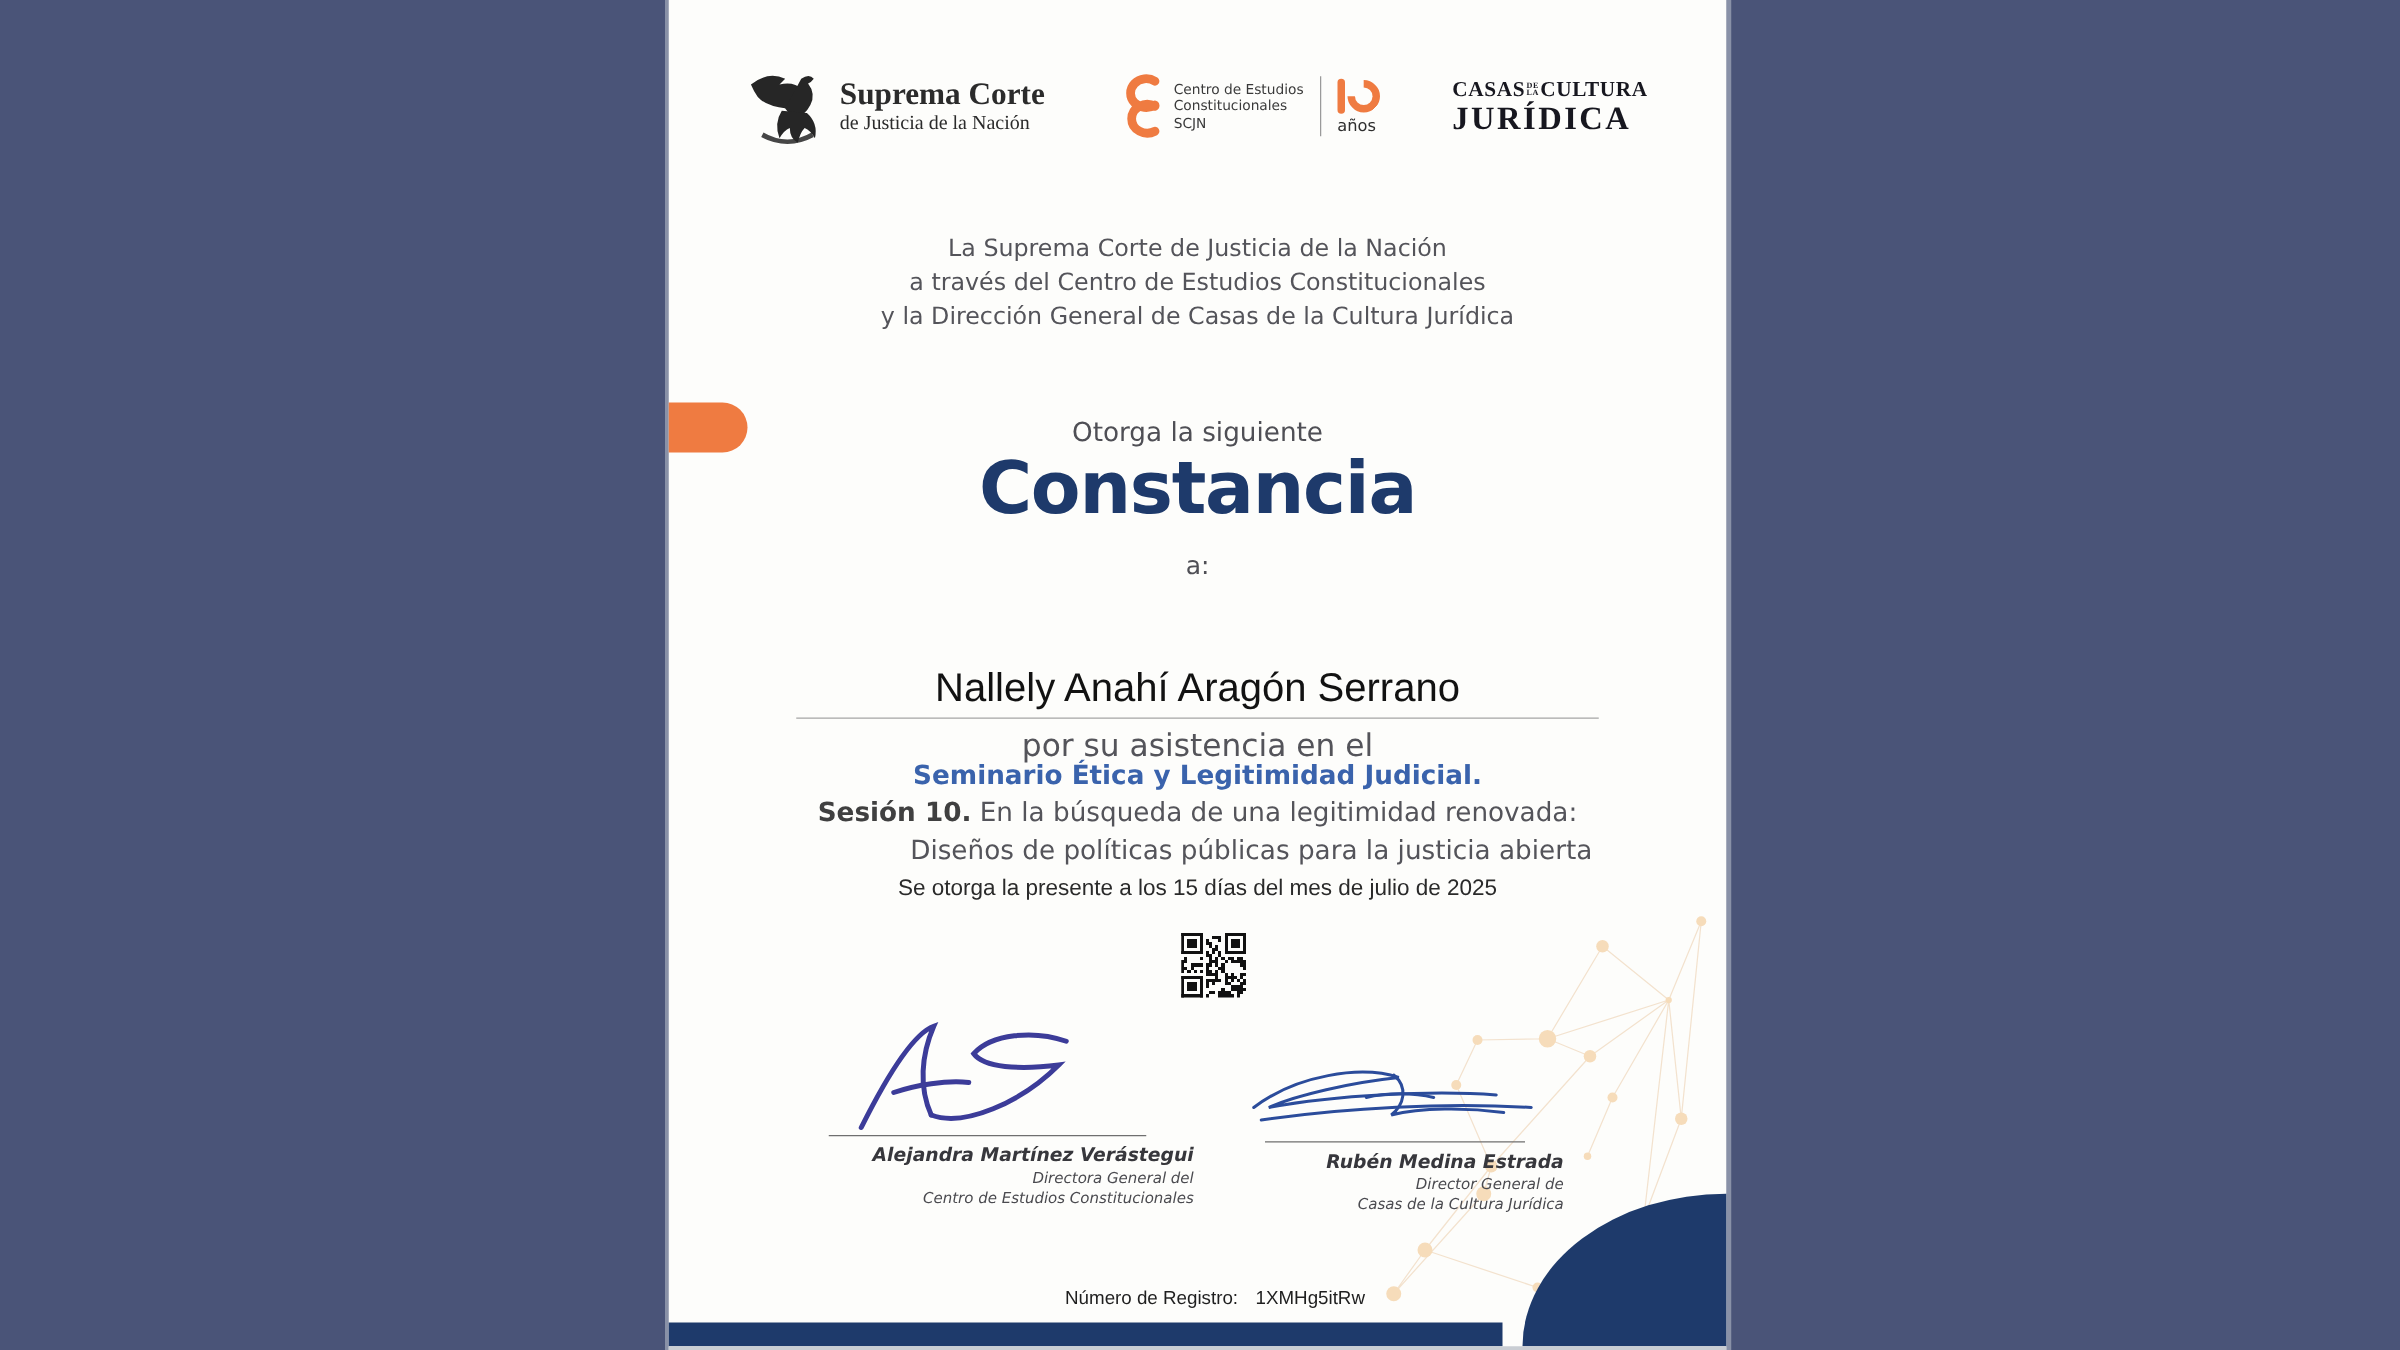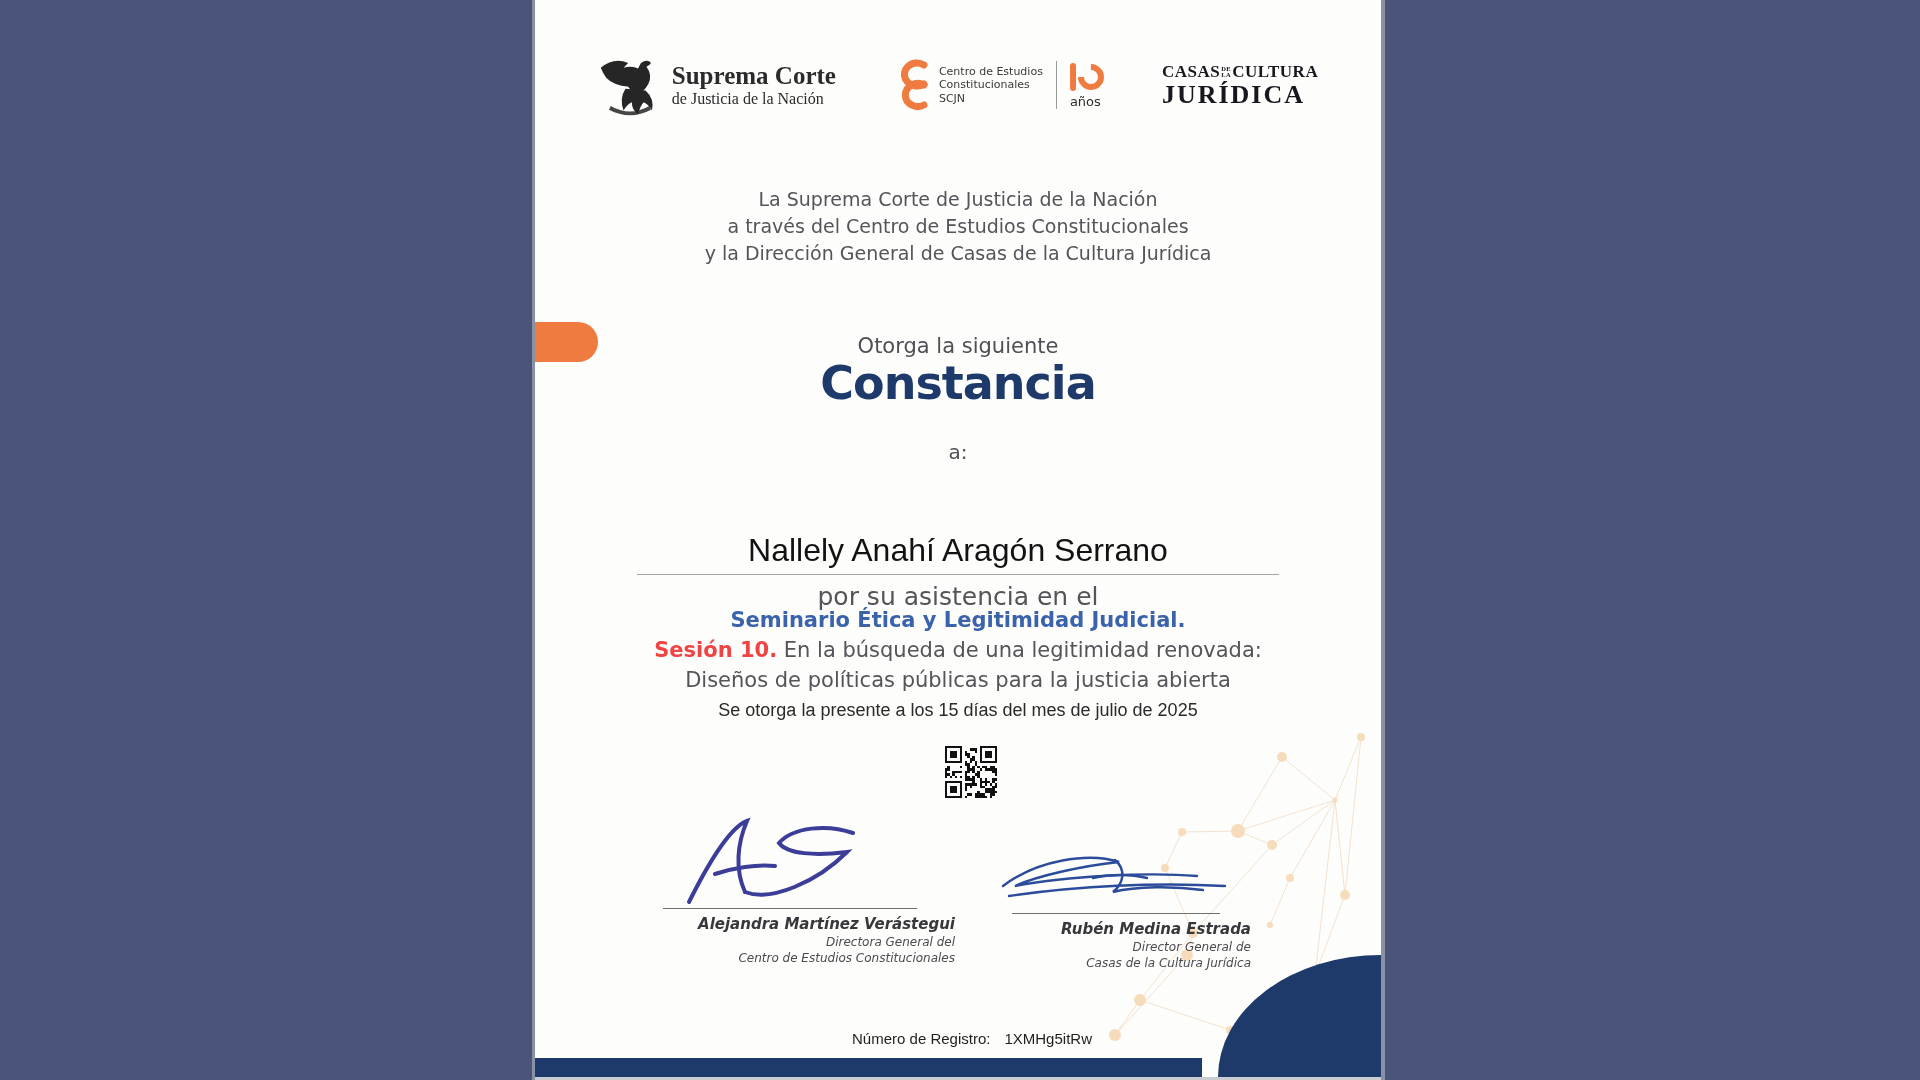--- a/index.html
+++ b/index.html
@@ -28,30 +28,30 @@
   .logo-ccj .dela { display:inline-flex; flex-direction:column; font-size:6.5px; line-height:6.5px; font-weight:bold; margin:0 1px; }
   .logo-ccj .l2 { font-weight:bold; font-size:26px; letter-spacing:2px; line-height:26px; }
 
   
   .hdr { top:186px; font-size:19px; line-height:27px; color:#54545A; }
 
   
   .pill { top:322px; left:0; width:63px; height:40px; background:#EF7B41; border-radius:0 20px 20px 0; }
 
   .otorga { top:334px; font-size:21px; color:#4F4F55; }
-  .title  { top:356px; font-size:46px; font-weight:800; letter-spacing:-1px; color:#1E3A6B; }
+  .title  { top:356px; font-size:58px; font-weight:800; letter-spacing:-1px; color:#1E3A6B; }
   .a-line { top:440px; font-size:20px; color:#4F4F55; }
 
   .recipient { top:532px; font-family:Liberation Sans, sans-serif; font-size:32px; color:#121212; }
   .rule { top:574px; left:102px; width:642px; height:1px; background:#A5A5A5; }
   .reason  { top:582px; font-size:25px; color:#54545A; }
   .seminar { top:608px; font-size:21px; font-weight:600; color:#3A63AC; }
   .session { top:638px; font-size:21px; color:#54545A; }
-  .session .s-label { color:#ef4444; font-weight:600; }
-  .session2 { top:668px; font-size:21px; color:#54545A; }
+  .session .s-label { color:#404040; font-weight:600; }
+  .session2 { top:668px; font-size:21px; color:#54545A;margin-left:43px; }
   .dateline { top:700px; font-family:"Liberation Sans", sans-serif; font-size:18px; color:#2a2a2a;text-align:center; }
 
   .qr { top:746px; left:410px; width:52px; height:52px; }
 
   
   .sig-svg-l { top:812px; left:140px; width:240px; height:96px; }
   .sig-svg-r { top:848px; left:462px; width:240px; height:64px; }
   .sig-line-l { top:908px; left:128px; width:254px; height:1px; background:#6f6f6f; }
   .sig-line-r { top:913px; left:477px; width:208px; height:1px; background:#6f6f6f; }
   .sig-block { text-align:right;font-style:italic; }

